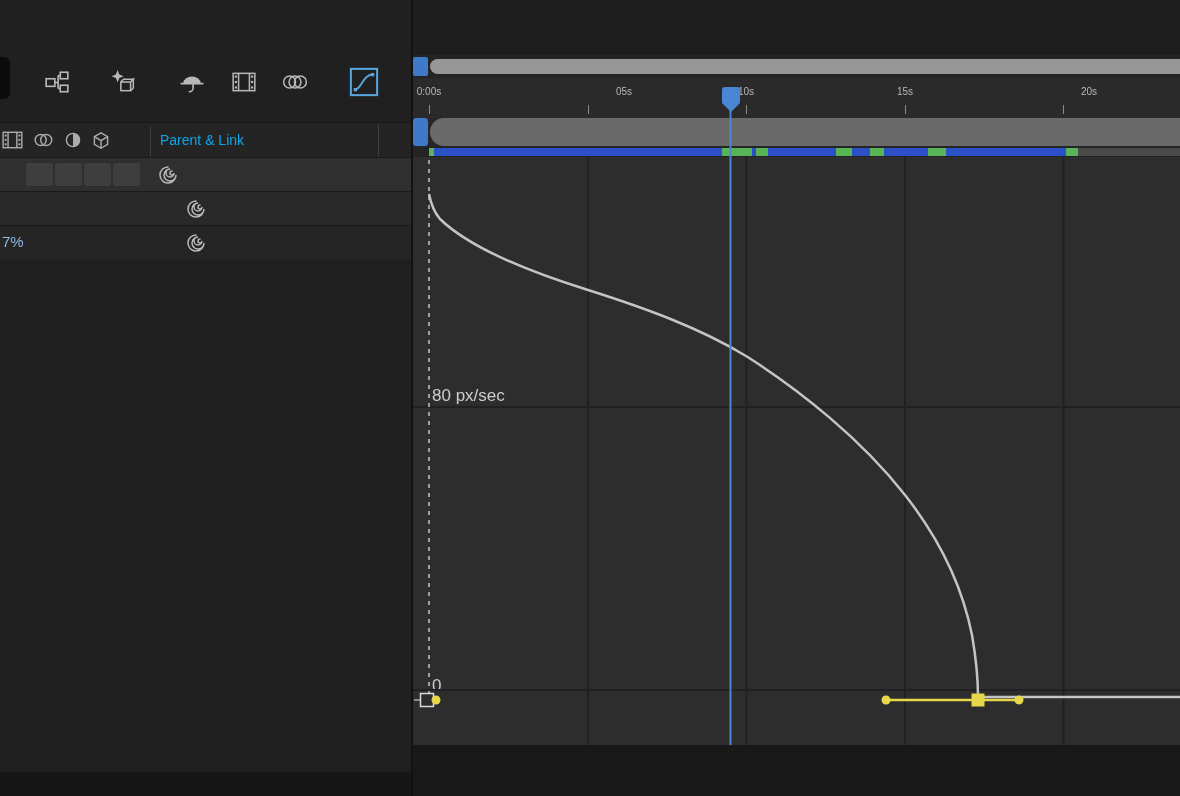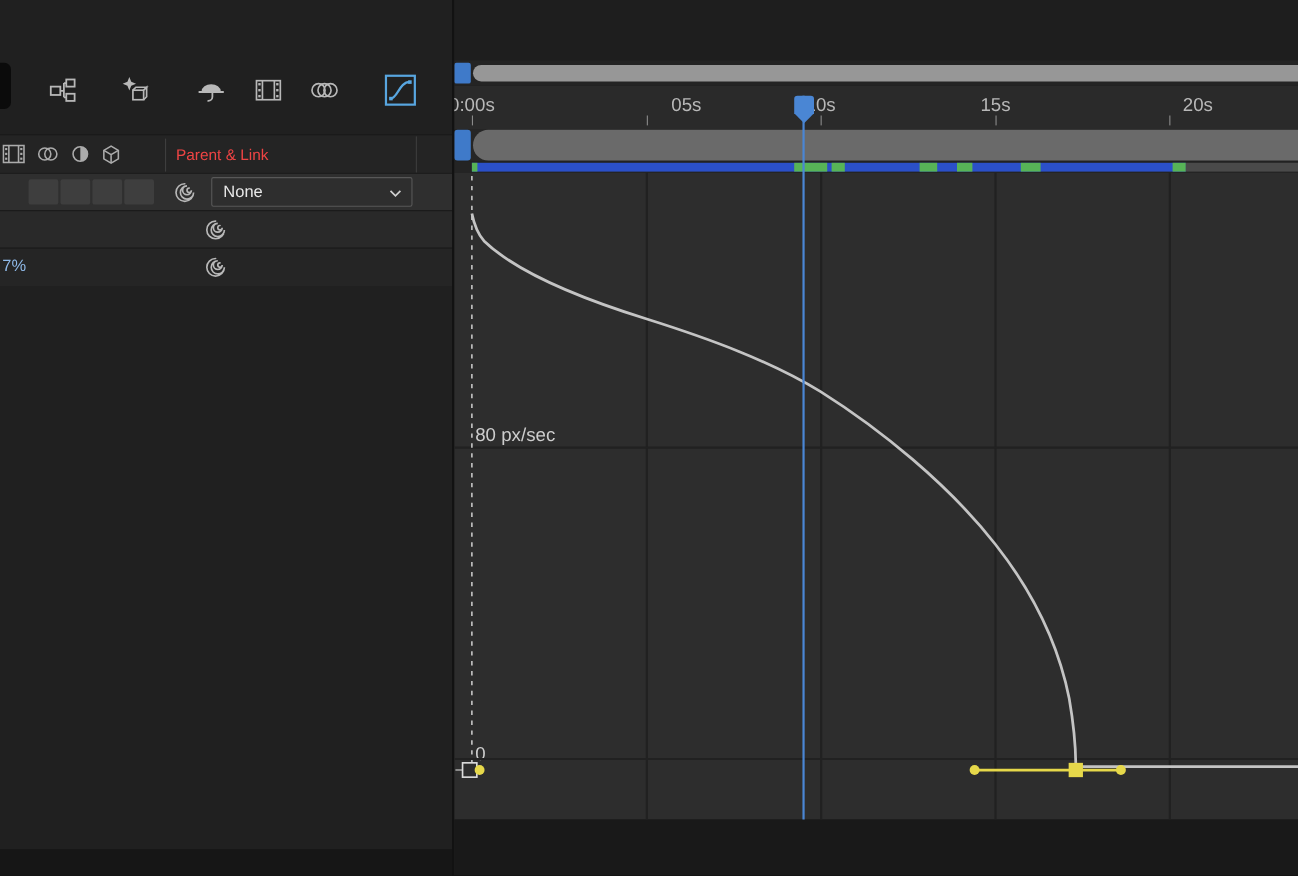--- a/index.html
+++ b/index.html
@@ -11,21 +11,21 @@
     user-select:none;
   }
   
   .left-panel{position:absolute;left:0;top:0;width:411px;height:796px;background:#202020;}
   .panel-gap{position:absolute;left:411px;top:0;width:2px;height:796px;background:#121212;}
   .edge-btn{position:absolute;left:0;top:57px;width:10px;height:42px;background:#0b0b0b;border-radius:0 6px 6px 0;}
   .toolbar-icon{position:absolute;top:64px;width:36px;height:36px;display:flex;align-items:center;justify-content:center;cursor:pointer;}
   .hdr-row{position:absolute;left:0;top:122px;width:411px;height:35px;background:#242424;border-top:1px solid #191919;border-bottom:1px solid #191919;}
   .hdr-icon{position:absolute;top:6px;width:22px;height:22px;}
   .col-divider{position:absolute;width:1px;background:#3e3e3e;}
-  .parent-link-label{position:absolute;left:160px;top:9px;font-size:14px;color:#ef4444;}
+  .parent-link-label{position:absolute;left:160px;top:9px;font-size:14px;color:#0ea5e9;}
   .lrow{position:absolute;left:0;width:411px;height:34px;border-top:1px solid #1a1a1a;}
   .row1{top:157px;background:#2f2f2f;}
   .row2{top:191px;background:#292929;}
   .row3{top:225px;background:#252525;}
   .sw-cell{position:absolute;top:5px;width:27px;height:23px;background:#3e3e3e;border-radius:2px;}
   .pickwhip{position:absolute;width:22px;height:22px;top:6px;cursor:pointer;}
   .dropdown{
     position:absolute;left:192px;top:3px;width:183px;height:27px;
     background:#2e2e2e;border:1px solid #585858;border-radius:2px;
     display:flex;align-items:center;cursor:pointer;box-sizing:border-box;
@@ -33,21 +33,21 @@
   .dropdown .dd-label{margin-left:10px;font-size:15px;color:#e9e9e9;}
   .dropdown .dd-chevron{position:absolute;right:9px;top:10px;}
   .prop-value{position:absolute;left:2px;top:7px;font-size:15px;color:#8fb9e8;cursor:ew-resize;}
   .left-bottom-strip{position:absolute;left:0;top:772px;width:411px;height:24px;background:#161616;}
   
   .graph-panel{position:absolute;left:413px;top:0;width:767px;height:796px;overflow:hidden;background:#1e1e1e;}
   .scroll-strip{position:absolute;left:0;top:55px;width:767px;height:23px;background:#242424;}
   .hscroll-cap{position:absolute;left:0;top:57px;width:15px;height:19px;background:#3f7ac9;border-radius:2px;cursor:pointer;}
   .hscroll-bar{position:absolute;left:17px;top:59px;width:750px;height:15px;background:#979797;border-radius:8px 0 0 8px;cursor:pointer;}
   .ruler{position:absolute;left:0;top:78px;width:767px;height:40px;background:#2a2a2a;cursor:pointer;}
-  .ruler-label{position:absolute;top:8px;transform:translateX(-50%);font-size:17px;color:#b8b8b8;white-space:nowrap;}
+  .ruler-label{position:absolute;top:8px;transform:translateX(-50%);font-size:10px;color:#b8b8b8;white-space:nowrap;}
   .ruler-tick{position:absolute;top:27px;width:1px;height:9px;background:#8a8a8a;}
   .bar-row{position:absolute;left:0;top:118px;width:767px;height:29px;background:#262626;}
   .workarea-cap{position:absolute;left:0;top:118px;width:15px;height:28px;background:#3f7ac9;border-radius:3px;cursor:pointer;}
   .workarea-bar{position:absolute;left:17px;top:118px;width:750px;height:28px;background:#6a6a6a;border-radius:14px 0 0 14px;cursor:pointer;}
   .summary-row{position:absolute;left:0;top:147px;width:767px;height:10px;background:#242424;}
   .sum-blue{position:absolute;top:148px;height:8px;background:#2b50c8;}
   .sum-green{position:absolute;top:148px;height:8px;background:#57b457;}
   .sum-gray{position:absolute;top:148px;height:8px;background:#4a4a4a;}
   .graph-area{position:absolute;left:0;top:157px;width:767px;height:588px;background:#2d2d2d;}
   .below-graph{position:absolute;left:0;top:745px;width:767px;height:51px;background:#191919;}
@@ -159,26 +159,20 @@
     <div class="col-divider" style="left:378px;top:124px;height:135px;"></div>
 
     <div class="lrow row1">
       <div class="sw-cell" style="left:26px;"></div>
       <div class="sw-cell" style="left:55px;"></div>
       <div class="sw-cell" style="left:84px;"></div>
       <div class="sw-cell" style="left:113px;"></div>
       <svg class="pickwhip" style="left:157px;" viewBox="0 0 22 22">
         <path d="M11 3 a 8 8 0 1 0 8 8 a 6 6 0 1 1 -6 -6 a 4 4 0 1 0 4 4 a 2 2 0 1 1 -2 -2" fill="none" stroke="#b8b8b8" stroke-width="1.5" stroke-linecap="round"></path>
       </svg>
-      <div class="dropdown">
-        <span class="dd-label">None</span>
-        <svg class="dd-chevron" width="11" height="8" viewBox="0 0 11 8">
-          <polyline points="1,1.5 5.5,6 10,1.5" fill="none" stroke="#cfcfcf" stroke-width="1.6"></polyline>
-        </svg>
-      </div>
     </div>
 
     <div class="lrow row2">
       <svg class="pickwhip" style="left:185px;" viewBox="0 0 22 22">
         <path d="M11 3 a 8 8 0 1 0 8 8 a 6 6 0 1 1 -6 -6 a 4 4 0 1 0 4 4 a 2 2 0 1 1 -2 -2" fill="none" stroke="#b8b8b8" stroke-width="1.5" stroke-linecap="round"></path>
       </svg>
     </div>
 
     <div class="lrow row3">
       <span class="prop-value">7%</span>

